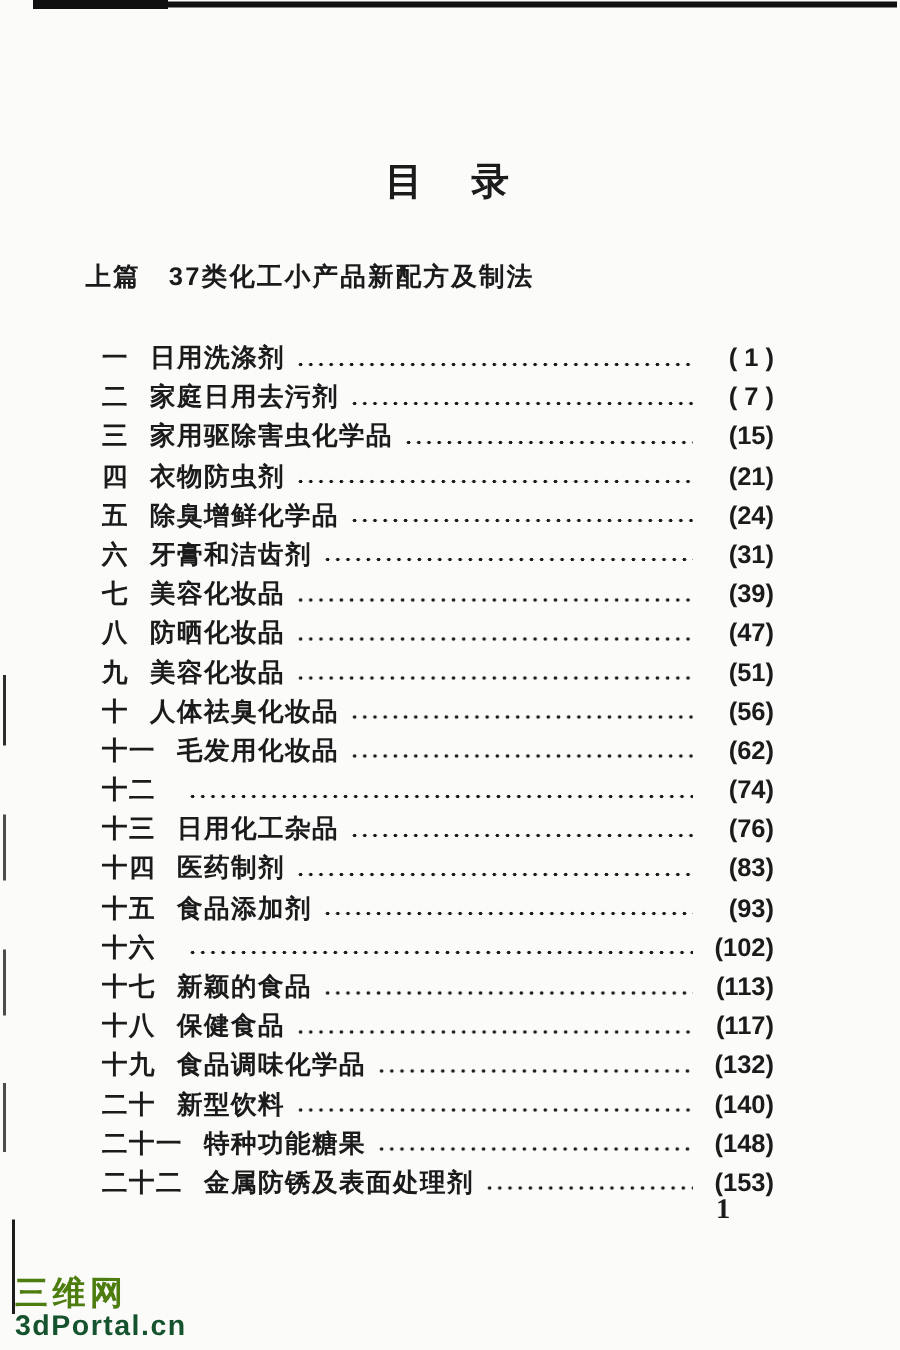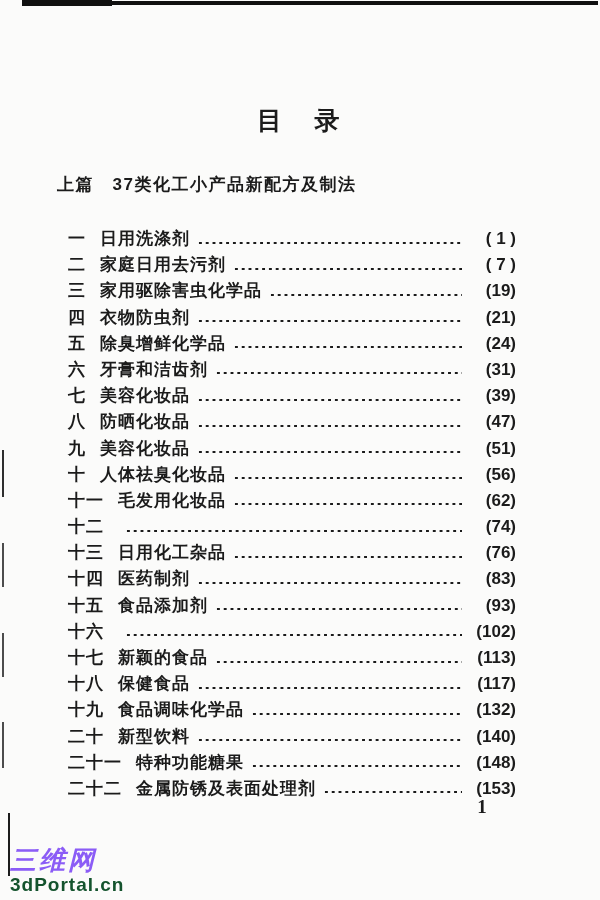--- a/index.html
+++ b/index.html
@@ -31,21 +31,21 @@
     background-size:6.8px 6px; background-repeat:repeat-x; background-position:left 62%;
   }
   .toc-page { white-space:nowrap; min-width:50px; text-align:right; }
 
   .folio {
     position:absolute; top:796px; left:462px; width:40px; text-align:center;
     font-size:19px; font-weight:bold; font-family:"Liberation Serif","DejaVu Serif",serif;
   }
 
   .watermark { position:absolute; left:10px; bottom:6px; line-height:1; }
-  .wm-cn { font-size:26px; font-weight:bold; letter-spacing:3px; color:#8b5cf6;font-style:italic; }
+  .wm-cn { font-size:22px; font-weight:bold; letter-spacing:3px; color:#4d7c0f; }
   .wm-en { font-size:19px; font-weight:bold; letter-spacing:1px; color:#14532d; margin-top:2px; }
 
   .art { position:absolute; left:2px; width:2px; background:#4c4c4c; }
   .art1 { top:450px; height:47px; background:#2e2e2e; }
   .art2 { top:543px; height:44px; }
   .art3 { top:633px; height:44px; }
   .art4 { top:722px; height:46px; }
   .art5 { top:813px; height:63px; left:8px; background:#1c1c1c; }
 </style>
 </head>
@@ -72,21 +72,21 @@
       <span class="toc-num">二</span>
       <span class="toc-title">家庭日用去污剂</span>
       <span class="leader"></span>
       <span class="toc-page">( 7 )</span>
     </div>
 
     <div class="toc-row">
       <span class="toc-num">三</span>
       <span class="toc-title">家用驱除害虫化学品</span>
       <span class="leader"></span>
-      <span class="toc-page">(19)</span>
+      <span class="toc-page">(15)</span>
     </div>
 
     <div class="toc-row">
       <span class="toc-num">四</span>
       <span class="toc-title">衣物防虫剂</span>
       <span class="leader"></span>
       <span class="toc-page">(21)</span>
     </div>
 
     <div class="toc-row">

